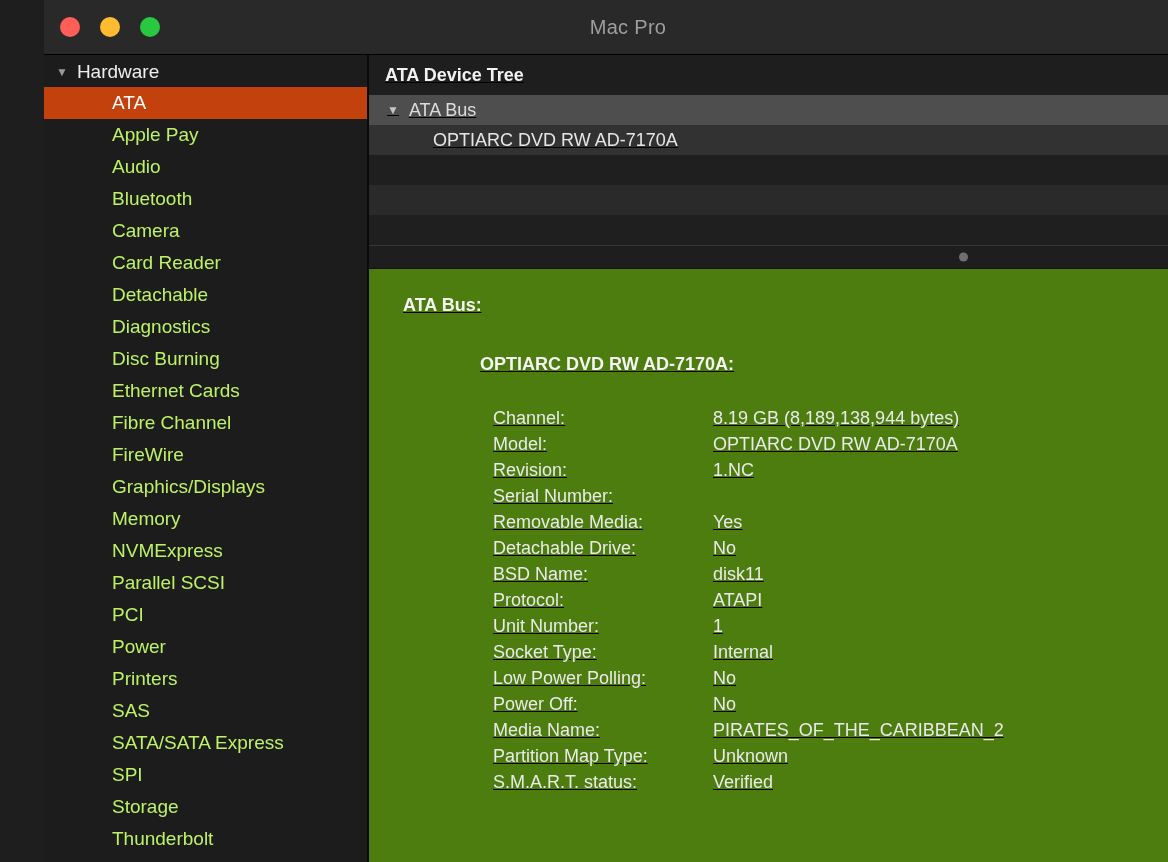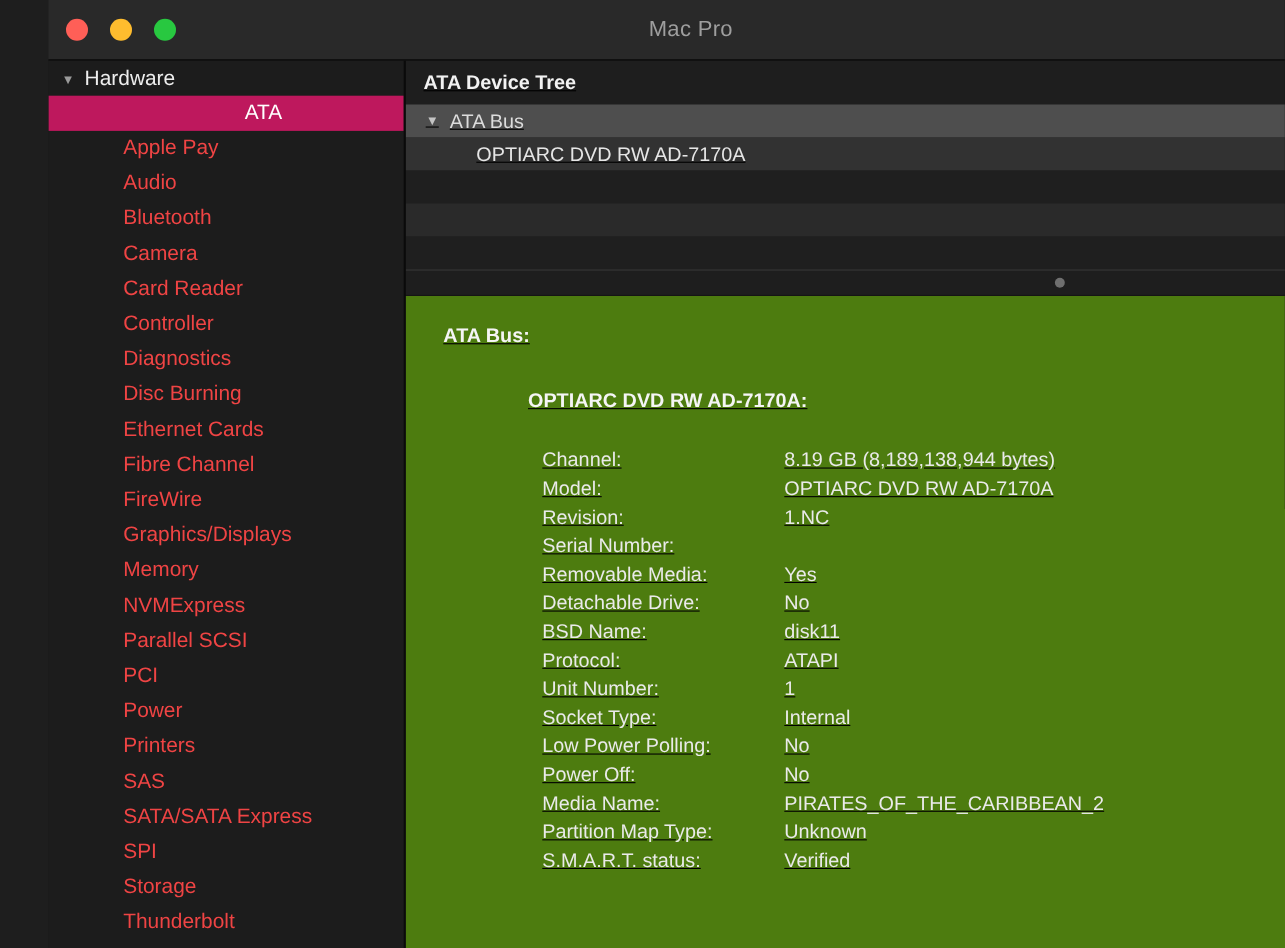--- a/index.html
+++ b/index.html
@@ -25,24 +25,24 @@
   .sidebar{
     width:325px;min-width:325px;background:#1c1c1c;border-right:2px solid #0a0a0a;
     overflow:hidden;padding-top:2px;box-sizing:border-box;
   }
   .sidebar-header{
     height:30px;display:flex;align-items:center;gap:9px;padding-left:12px;
     color:#ededed;font-size:19px;
   }
   .disclosure{color:#9a9a9a;font-size:12px;line-height:1;}
   .sidebar-item{
-    height:32px;line-height:32px;padding-left:68px;font-size:19px;color:#ef4444;
+    height:32px;line-height:32px;padding-left:68px;font-size:19px;color:#bef264;
     white-space:nowrap;
   }
-  .sidebar-item.selected{background:#be185d;color:#ffffff;text-align:center;}
+  .sidebar-item.selected{background:#c2410c;color:#ffffff;}
   .main{flex:1;display:flex;flex-direction:column;background:#1e1e1e;min-width:0;text-decoration:underline;}
   
   .tree-pane{position:relative;}
   .tree-title{
     height:40px;display:flex;align-items:center;padding-left:16px;
     color:#f2f2f2;font-size:18px;font-weight:bold;
   }
   .tree-row{height:30px;display:flex;align-items:center;font-size:18px;white-space:nowrap;}
   .bus-row{background:#4e4e4e;color:#dcdcdc;padding-left:18px;gap:10px;}
   .bus-row .disclosure{color:#c4c4c4;}
@@ -95,21 +95,21 @@
         <span class="disclosure">▼</span>
         <span>Hardware</span>
       </div>
       <div id="sidebar-items">
           <div class="sidebar-item selected">ATA</div>
           <div class="sidebar-item">Apple Pay</div>
           <div class="sidebar-item">Audio</div>
           <div class="sidebar-item">Bluetooth</div>
           <div class="sidebar-item">Camera</div>
           <div class="sidebar-item">Card Reader</div>
-          <div class="sidebar-item">Controller</div>
+          <div class="sidebar-item">Detachable</div>
           <div class="sidebar-item">Diagnostics</div>
           <div class="sidebar-item">Disc Burning</div>
           <div class="sidebar-item">Ethernet Cards</div>
           <div class="sidebar-item">Fibre Channel</div>
           <div class="sidebar-item">FireWire</div>
           <div class="sidebar-item">Graphics/Displays</div>
           <div class="sidebar-item">Memory</div>
           <div class="sidebar-item">NVMExpress</div>
           <div class="sidebar-item">Parallel SCSI</div>
           <div class="sidebar-item">PCI</div>

